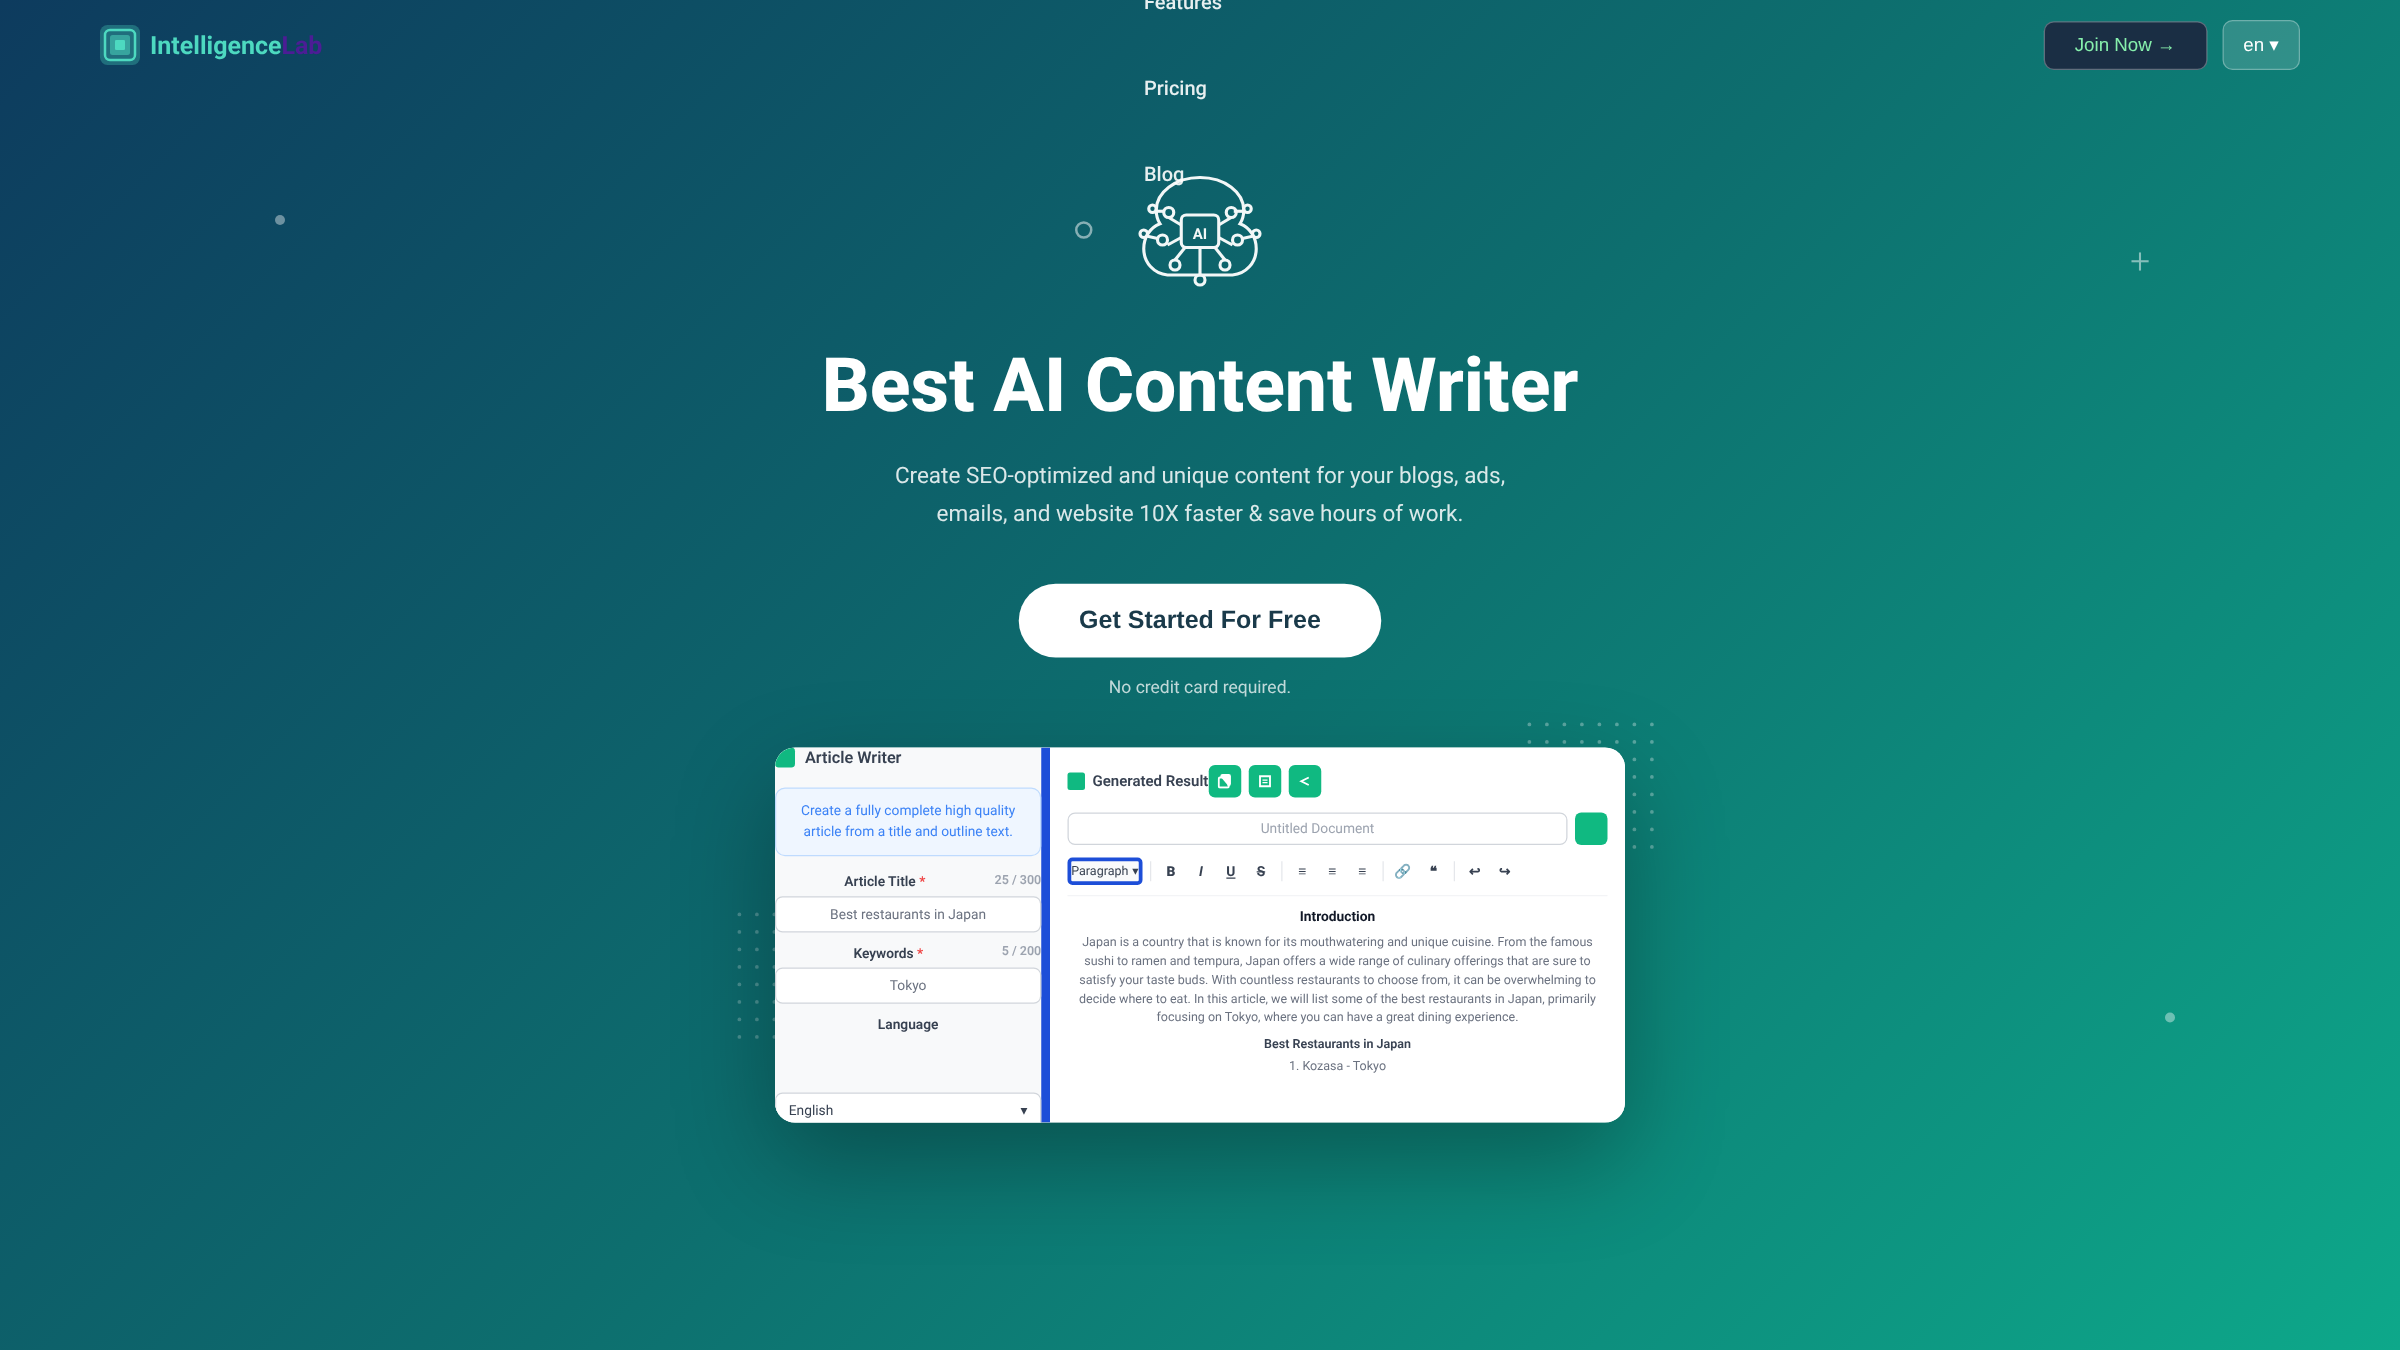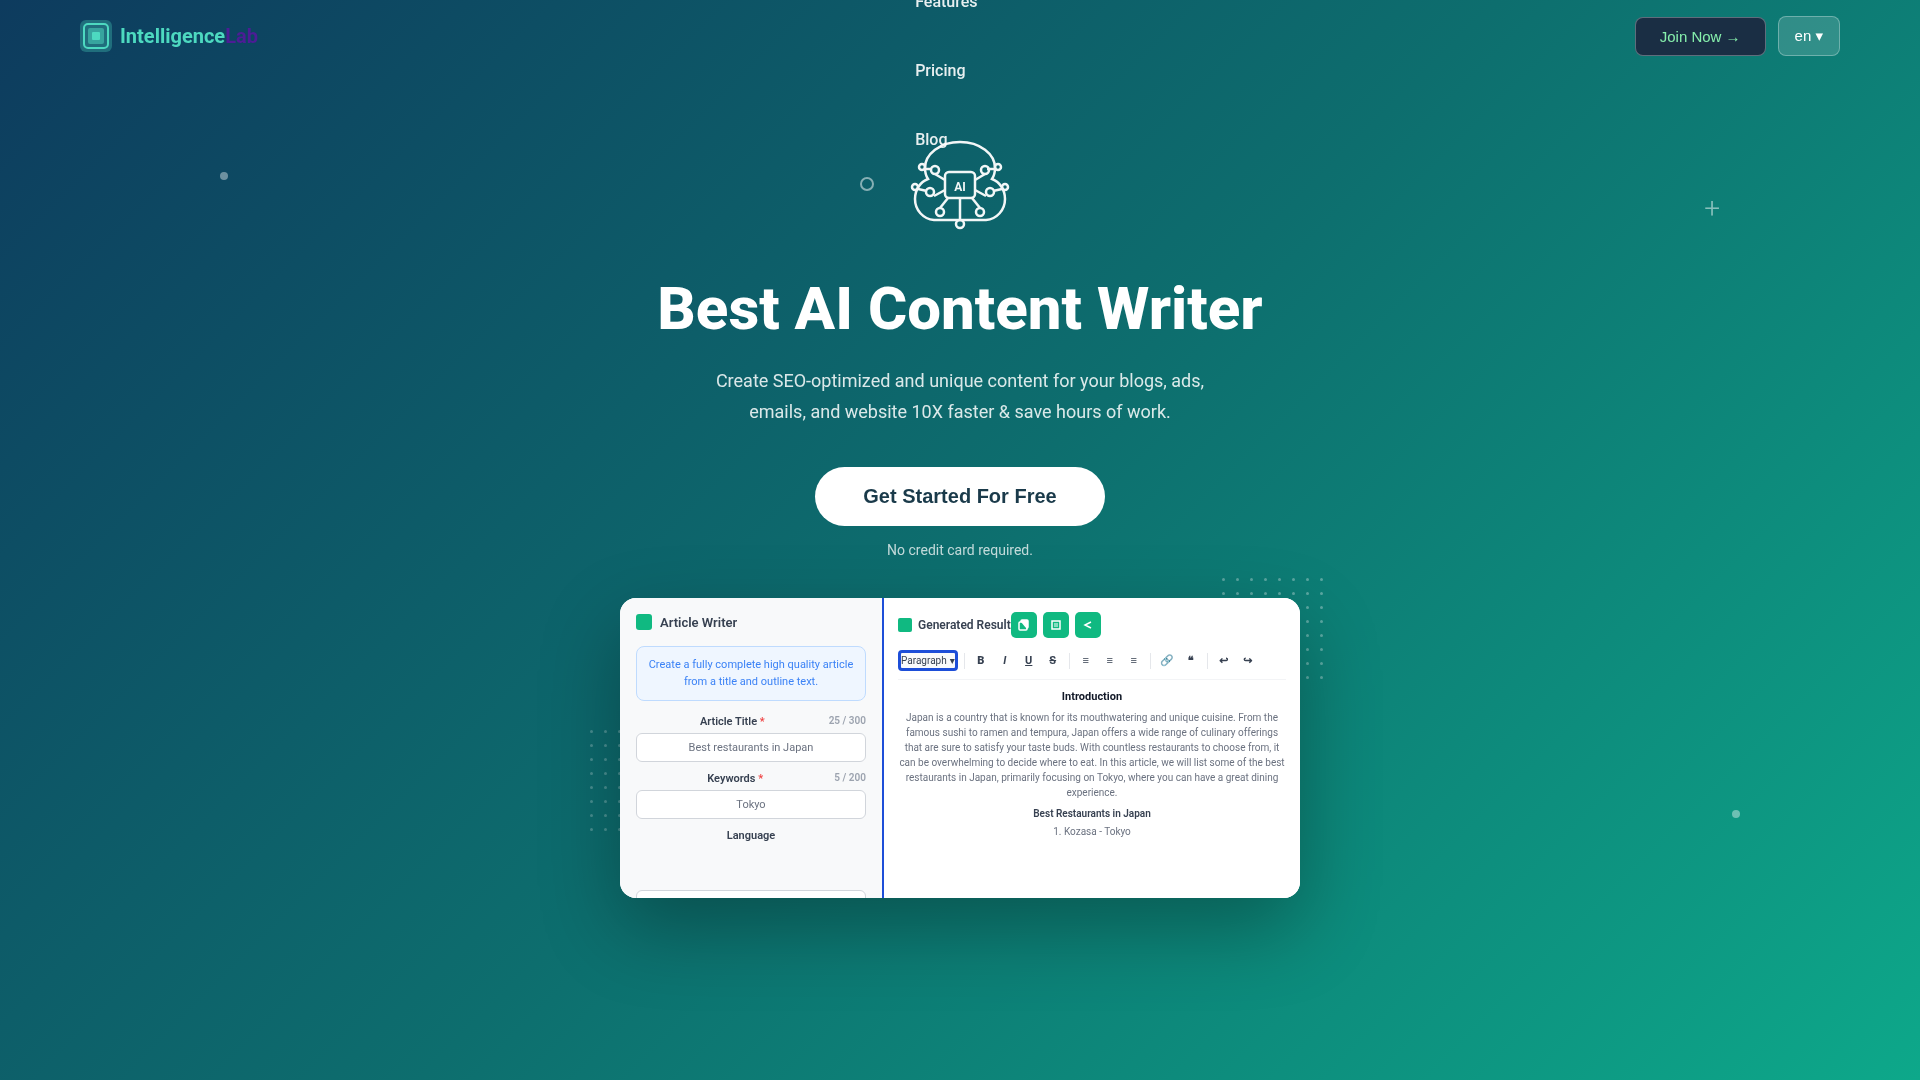--- a/index.html
+++ b/index.html
@@ -190,24 +190,23 @@
       margin: 0 auto;
     }
 
     .preview-inner {
       display: flex;
       height: 300px;
     }
 
     
     .left-panel {
-      width: 264px;
+      width: 220px;
       background: #f8f9fa;
-      border-right: 2px solid #1d4ed8;
-      padding: 16px;
+      border-right: 7px solid #1d4ed8;
       flex-shrink: 0;
     }
 
     .panel-title {
       display: flex;
       align-items: center;
       gap: 8px;
       margin-bottom: 16px;
       font-size: 13px;
       font-weight: 600;
@@ -712,20 +711,24 @@
                   </svg>
               </div>
               <div class="result-btn">
                 <svg width="12" height="12" viewBox="0 0 12 12" fill="none">
                     <path d="M9 3L3 6l6 3" stroke="white" stroke-width="1.5" fill="none"></path>
                   </svg>
               </div>
             </div>
           </div>
 
+          <div class="doc-title-row">
+            <div class="doc-title-input">Untitled Document</div>
+            <div class="doc-title-btn"></div>
+          </div>
 
           <div class="toolbar">
             <div class="tb-select">Paragraph <span>▾</span></div>
             <div class="tb-sep"></div>
             <div class="tb-btn">
                 <b>B</b>
               </div>
             <div class="tb-btn">
                 <i>I</i>
               </div>

